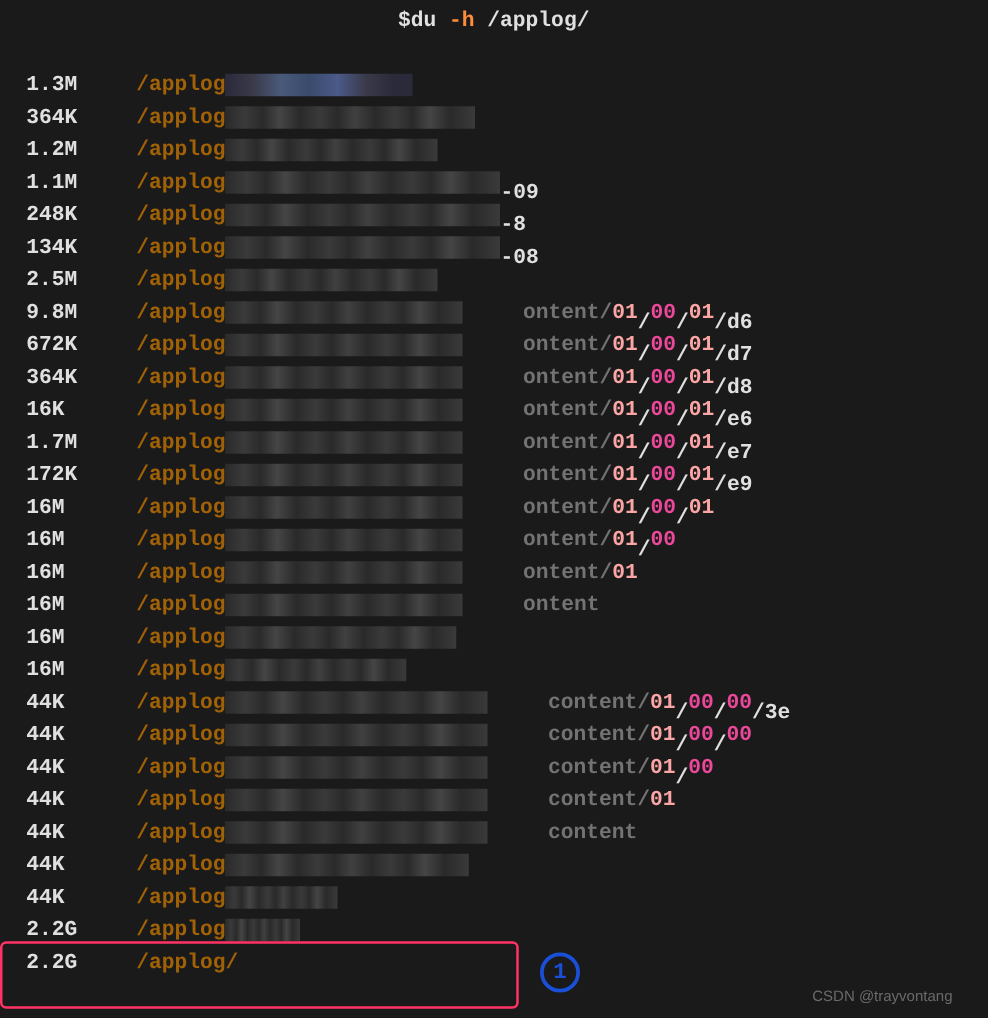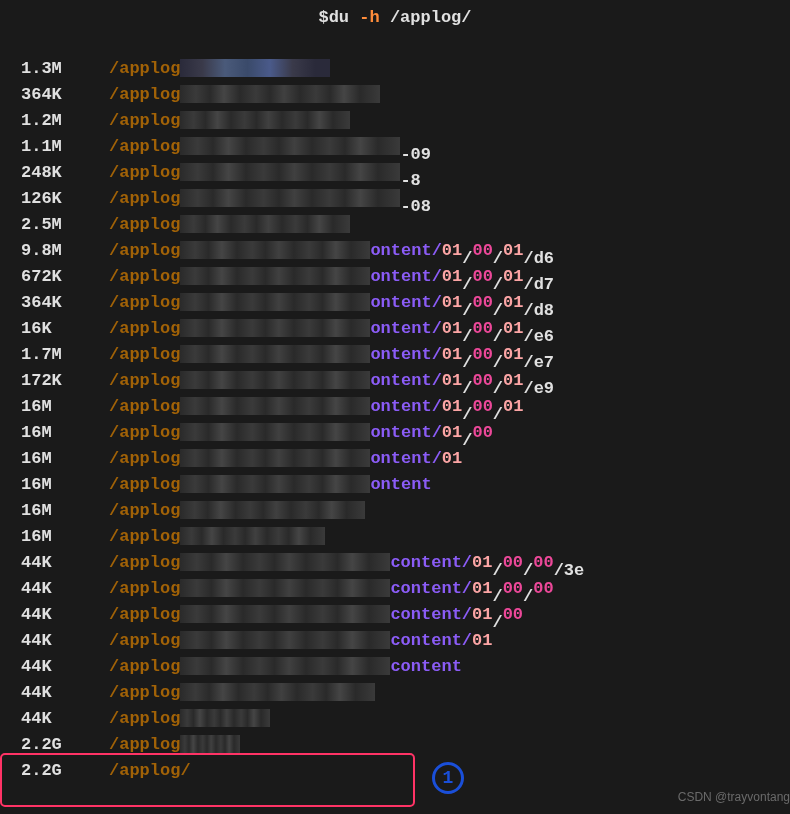--- a/index.html
+++ b/index.html
@@ -59,21 +59,21 @@
         #2a2a2a 60%, #3a3a3a 68%, #2a2a2a 75%, #454545 82%,
         #2a2a2a 90%, #3a3a3a 100%);
       filter: blur(0.5px);
       vertical-align: middle;
     }
     .pixelated.blue-tint {
       background: linear-gradient(90deg, 
         #2a2a3a 0%, #3a3a4a 15%, #4a5a7a 30%, #3a4a6a 45%,
         #4a5a8a 60%, #3a3a4a 75%, #2a2a3a 90%);
     }
-    .content-text { color: #8b5cf6; }
+    .content-text { color: #737373; margin-left: 48px; }
     .green { color: #fca5a5; }
     .purple { color: #ec4899; }
     .white { color: #e0e0e0; margin-top: 16px; }
     .highlight-box {
       position: absolute;
       border: 2.5px solid #ff3366;
       border-radius: 5px;
       background: transparent;
       pointer-events: none;
     }
@@ -87,21 +87,21 @@
       align-items: center;
       justify-content: center;
       font-weight: bold;
       font-size: 18px;
       color: #1a4fd9;
       background: #1a1a1a;
     }
     .watermark {
       position: absolute;
       bottom: 10px;
-      right: 0;
+      right: 28px;
       font-size: 12px;
       color: #6a6a6a;
       font-family: sans-serif;
     }
   </style>
 </head>
 <body>
 
 <div class="terminal">
   <div class="command-line">
@@ -131,21 +131,21 @@
         <span class="pixelated" style="width: 220px;"></span>
         <span class="white">-09</span>
       </div>
       <div class="output-row">
         <span class="size-col">248K</span>
         <span class="path-base">/applog</span>
         <span class="pixelated" style="width: 220px;"></span>
         <span class="white">-8</span>
       </div>
       <div class="output-row">
-        <span class="size-col">126K</span>
+        <span class="size-col">134K</span>
         <span class="path-base">/applog</span>
         <span class="pixelated" style="width: 220px;"></span>
         <span class="white">-08</span>
       </div>
       <div class="output-row">
         <span class="size-col">2.5M</span>
         <span class="path-base">/applog</span>
         <span class="pixelated" style="width: 170px;"></span>
       </div>
       <div class="output-row">

